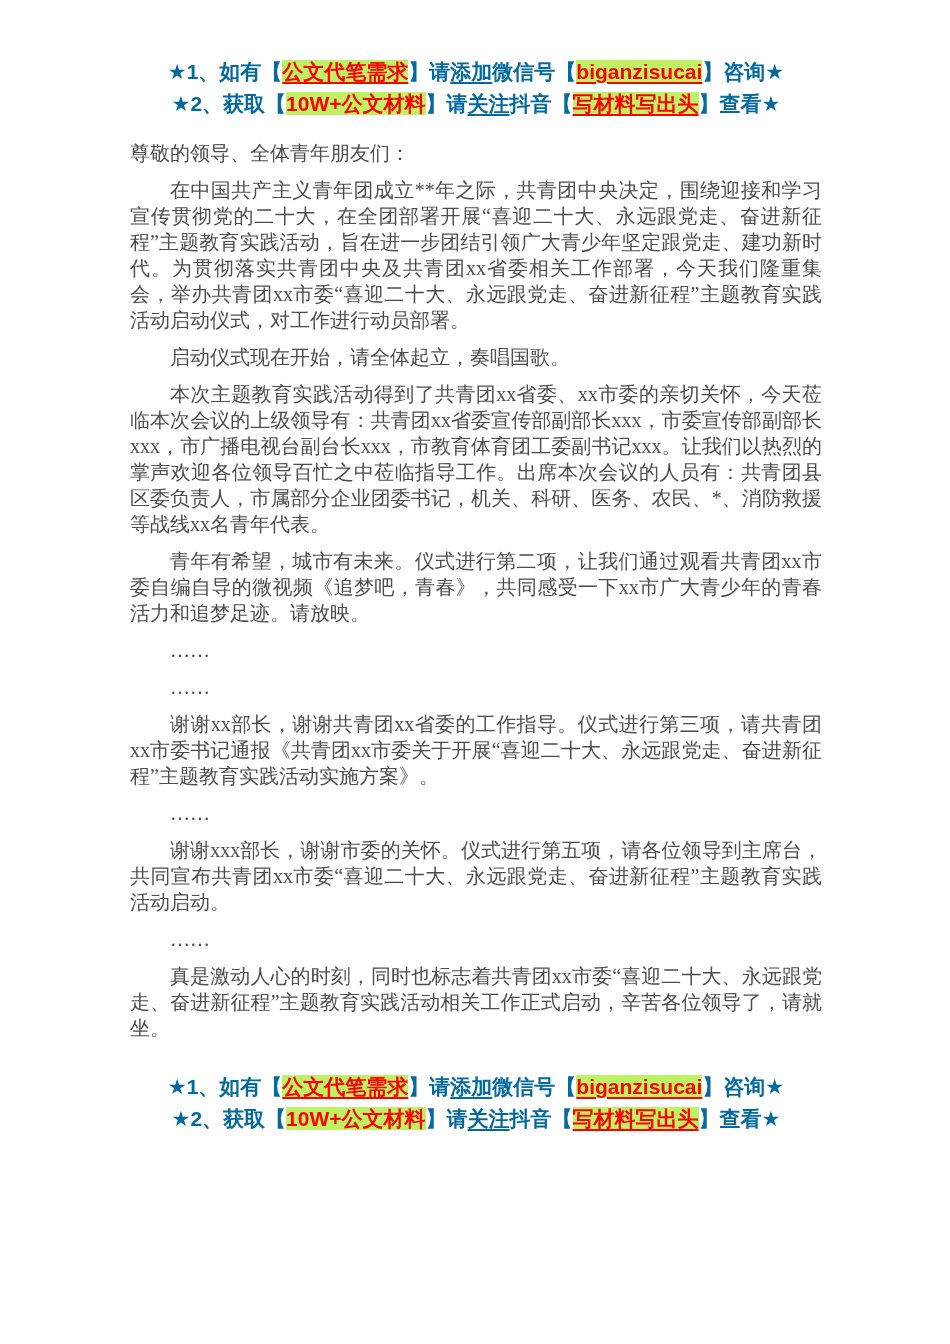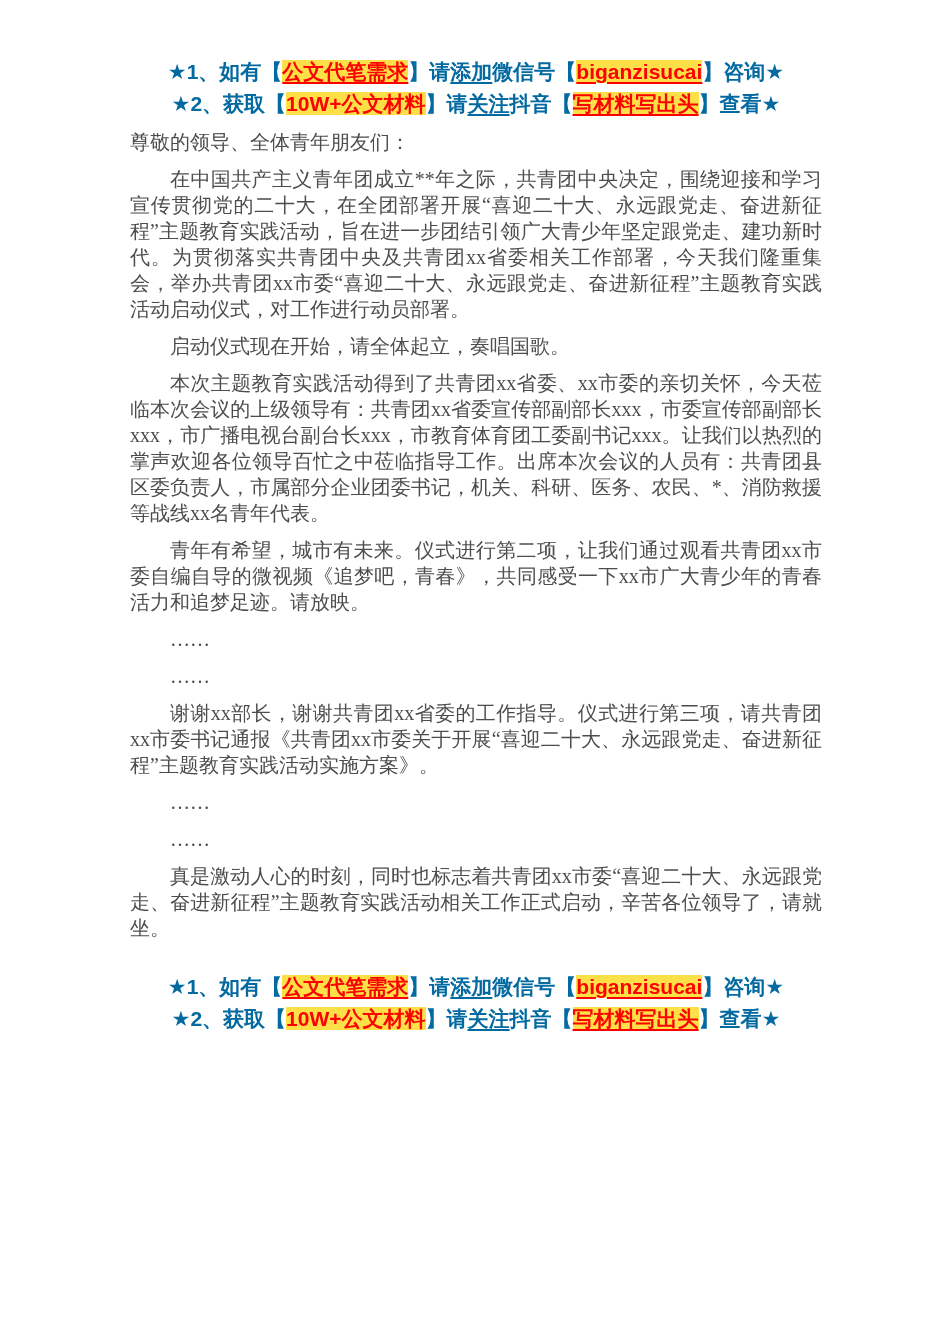--- a/index.html
+++ b/index.html
@@ -27,30 +27,30 @@
     font-weight: 700;
     font-size: 21px;
     line-height: 32px;
     color: #000000;
     white-space: nowrap;
   }
   .promo-line { margin: 0; }
   .seg-black { color: #0369a1; }
   .seg-red-hl {
     color: #ff0000;
-    background: #fde047;
+    background: #bef264;
   }
   .seg-u {
     text-decoration: underline;
     text-underline-offset: 3px;
     text-decoration-thickness: 2px;
   }
   
   .doc {
-    margin-top: 9px;
+    margin-top: 20px;
     font-family: "Liberation Serif", "DejaVu Serif", serif;
     font-size: 20px;
     line-height: 26px;
     color: #4d4d4d;
     text-align: justify;
   }
   .para { margin: 0 0 11px 0; }
   .para.indent { text-indent: 2em; }
   .promo-footer { margin-top: 30px; }
 </style>
@@ -67,20 +67,21 @@
   <div class="doc">
       <p class="para">尊敬的领导、全体青年朋友们：</p>
       <p class="para indent">在中国共产主义青年团成立**年之际，共青团中央决定，围绕迎接和学习宣传贯彻党的二十大，在全团部署开展“喜迎二十大、永远跟党走、奋进新征程”主题教育实践活动，旨在进一步团结引领广大青少年坚定跟党走、建功新时代。为贯彻落实共青团中央及共青团xx省委相关工作部署，今天我们隆重集会，举办共青团xx市委“喜迎二十大、永远跟党走、奋进新征程”主题教育实践活动启动仪式，对工作进行动员部署。</p>
       <p class="para indent">启动仪式现在开始，请全体起立，奏唱国歌。</p>
       <p class="para indent">本次主题教育实践活动得到了共青团xx省委、xx市委的亲切关怀，今天莅临本次会议的上级领导有：共青团xx省委宣传部副部长xxx，市委宣传部副部长xxx，市广播电视台副台长xxx，市教育体育团工委副书记xxx。让我们以热烈的掌声欢迎各位领导百忙之中莅临指导工作。出席本次会议的人员有：共青团县区委负责人，市属部分企业团委书记，机关、科研、医务、农民、*、消防救援等战线xx名青年代表。</p>
       <p class="para indent">青年有希望，城市有未来。仪式进行第二项，让我们通过观看共青团xx市委自编自导的微视频《追梦吧，青春》，共同感受一下xx市广大青少年的青春活力和追梦足迹。请放映。</p>
       <p class="para indent">……</p>
       <p class="para indent">……</p>
       <p class="para indent">谢谢xx部长，谢谢共青团xx省委的工作指导。仪式进行第三项，请共青团xx市委书记通报《共青团xx市委关于开展“喜迎二十大、永远跟党走、奋进新征程”主题教育实践活动实施方案》。</p>
       <p class="para indent">……</p>
+      <p class="para indent">谢谢xxx部长，谢谢市委的关怀。仪式进行第五项，请各位领导到主席台，共同宣布共青团xx市委“喜迎二十大、永远跟党走、奋进新征程”主题教育实践活动启动。</p>
       <p class="para indent">……</p>
       <p class="para indent">真是激动人心的时刻，同时也标志着共青团xx市委“喜迎二十大、永远跟党走、奋进新征程”主题教育实践活动相关工作正式启动，辛苦各位领导了，请就坐。</p>
     </div>
 
   <div class="promo promo-footer">
       <div class="promo-line"><span class="seg-black">★1、如有【</span><span class="seg-red-hl seg-u">公文代笔需求</span><span class="seg-black">】请</span><span class="seg-black seg-u">添加</span><span class="seg-black">微信号【</span><span class="seg-red-hl seg-u">biganzisucai</span><span class="seg-black">】咨询★</span></div>
       <div class="promo-line"><span class="seg-black">★2、获取【</span><span class="seg-red-hl">10W+公文材料</span><span class="seg-black">】请</span><span class="seg-black seg-u">关注</span><span class="seg-black">抖音【</span><span class="seg-red-hl seg-u">写材料写出头</span><span class="seg-black">】查看★</span></div>
     </div>
 
 </div>

